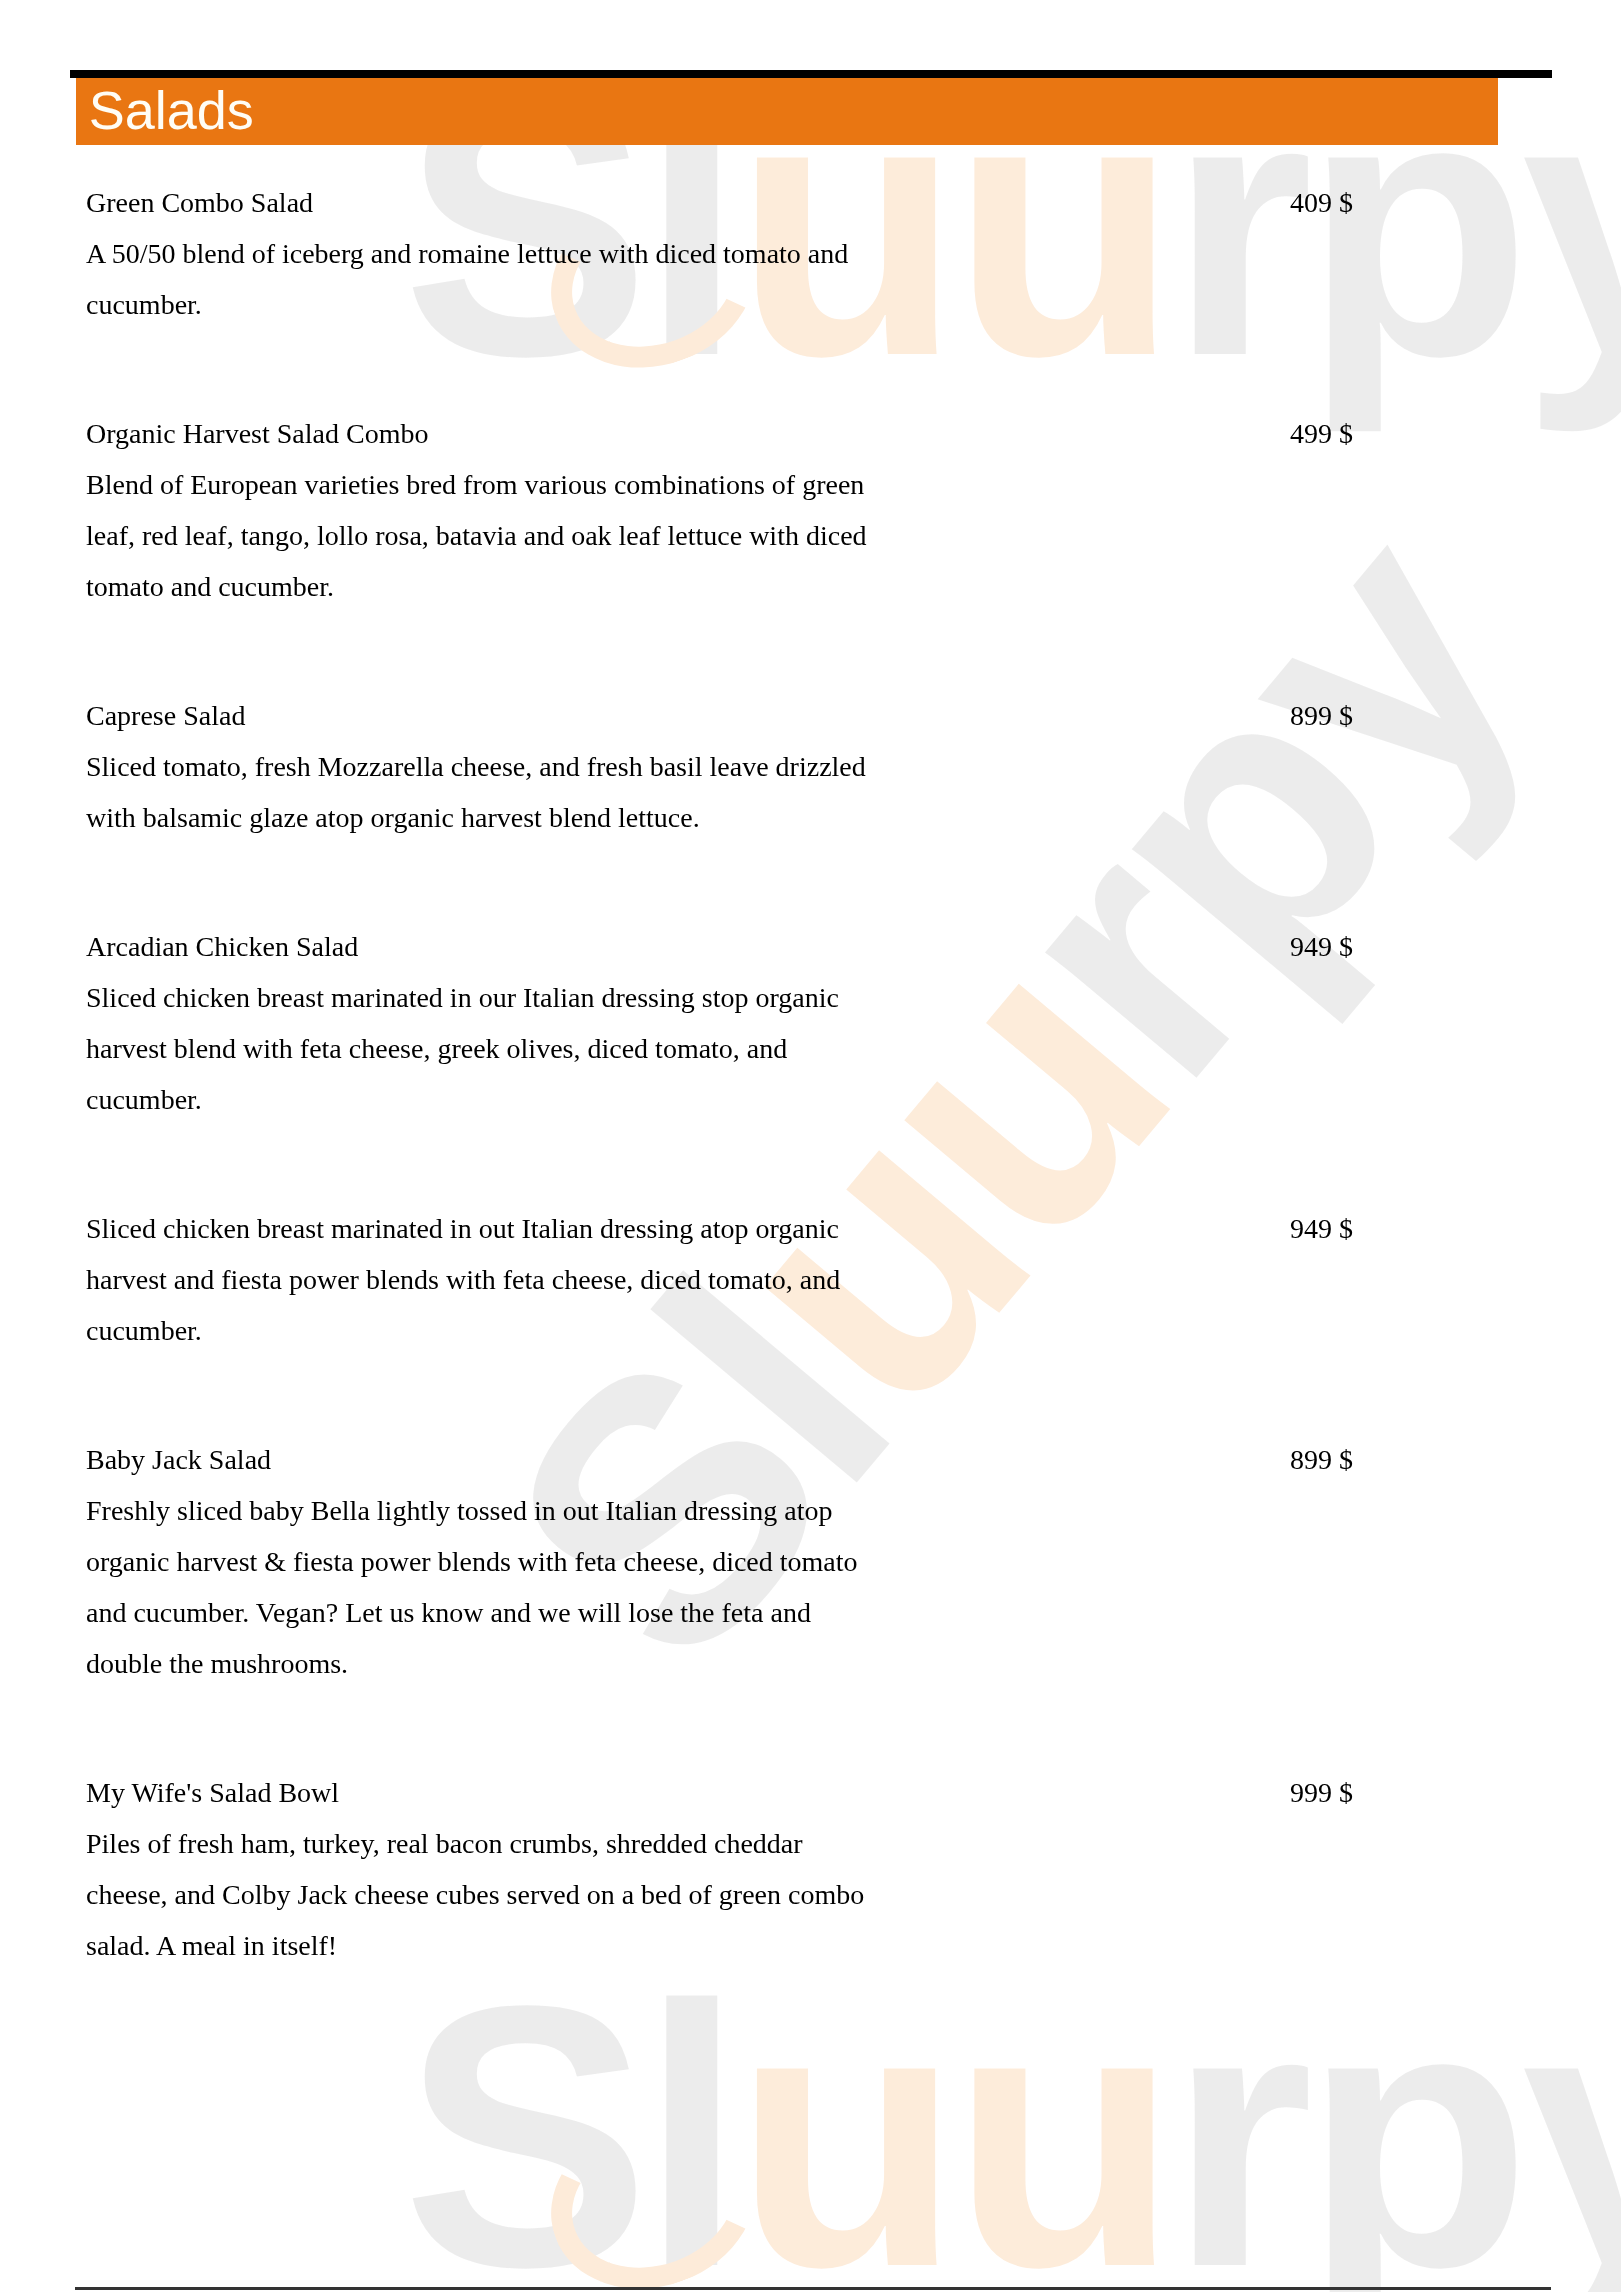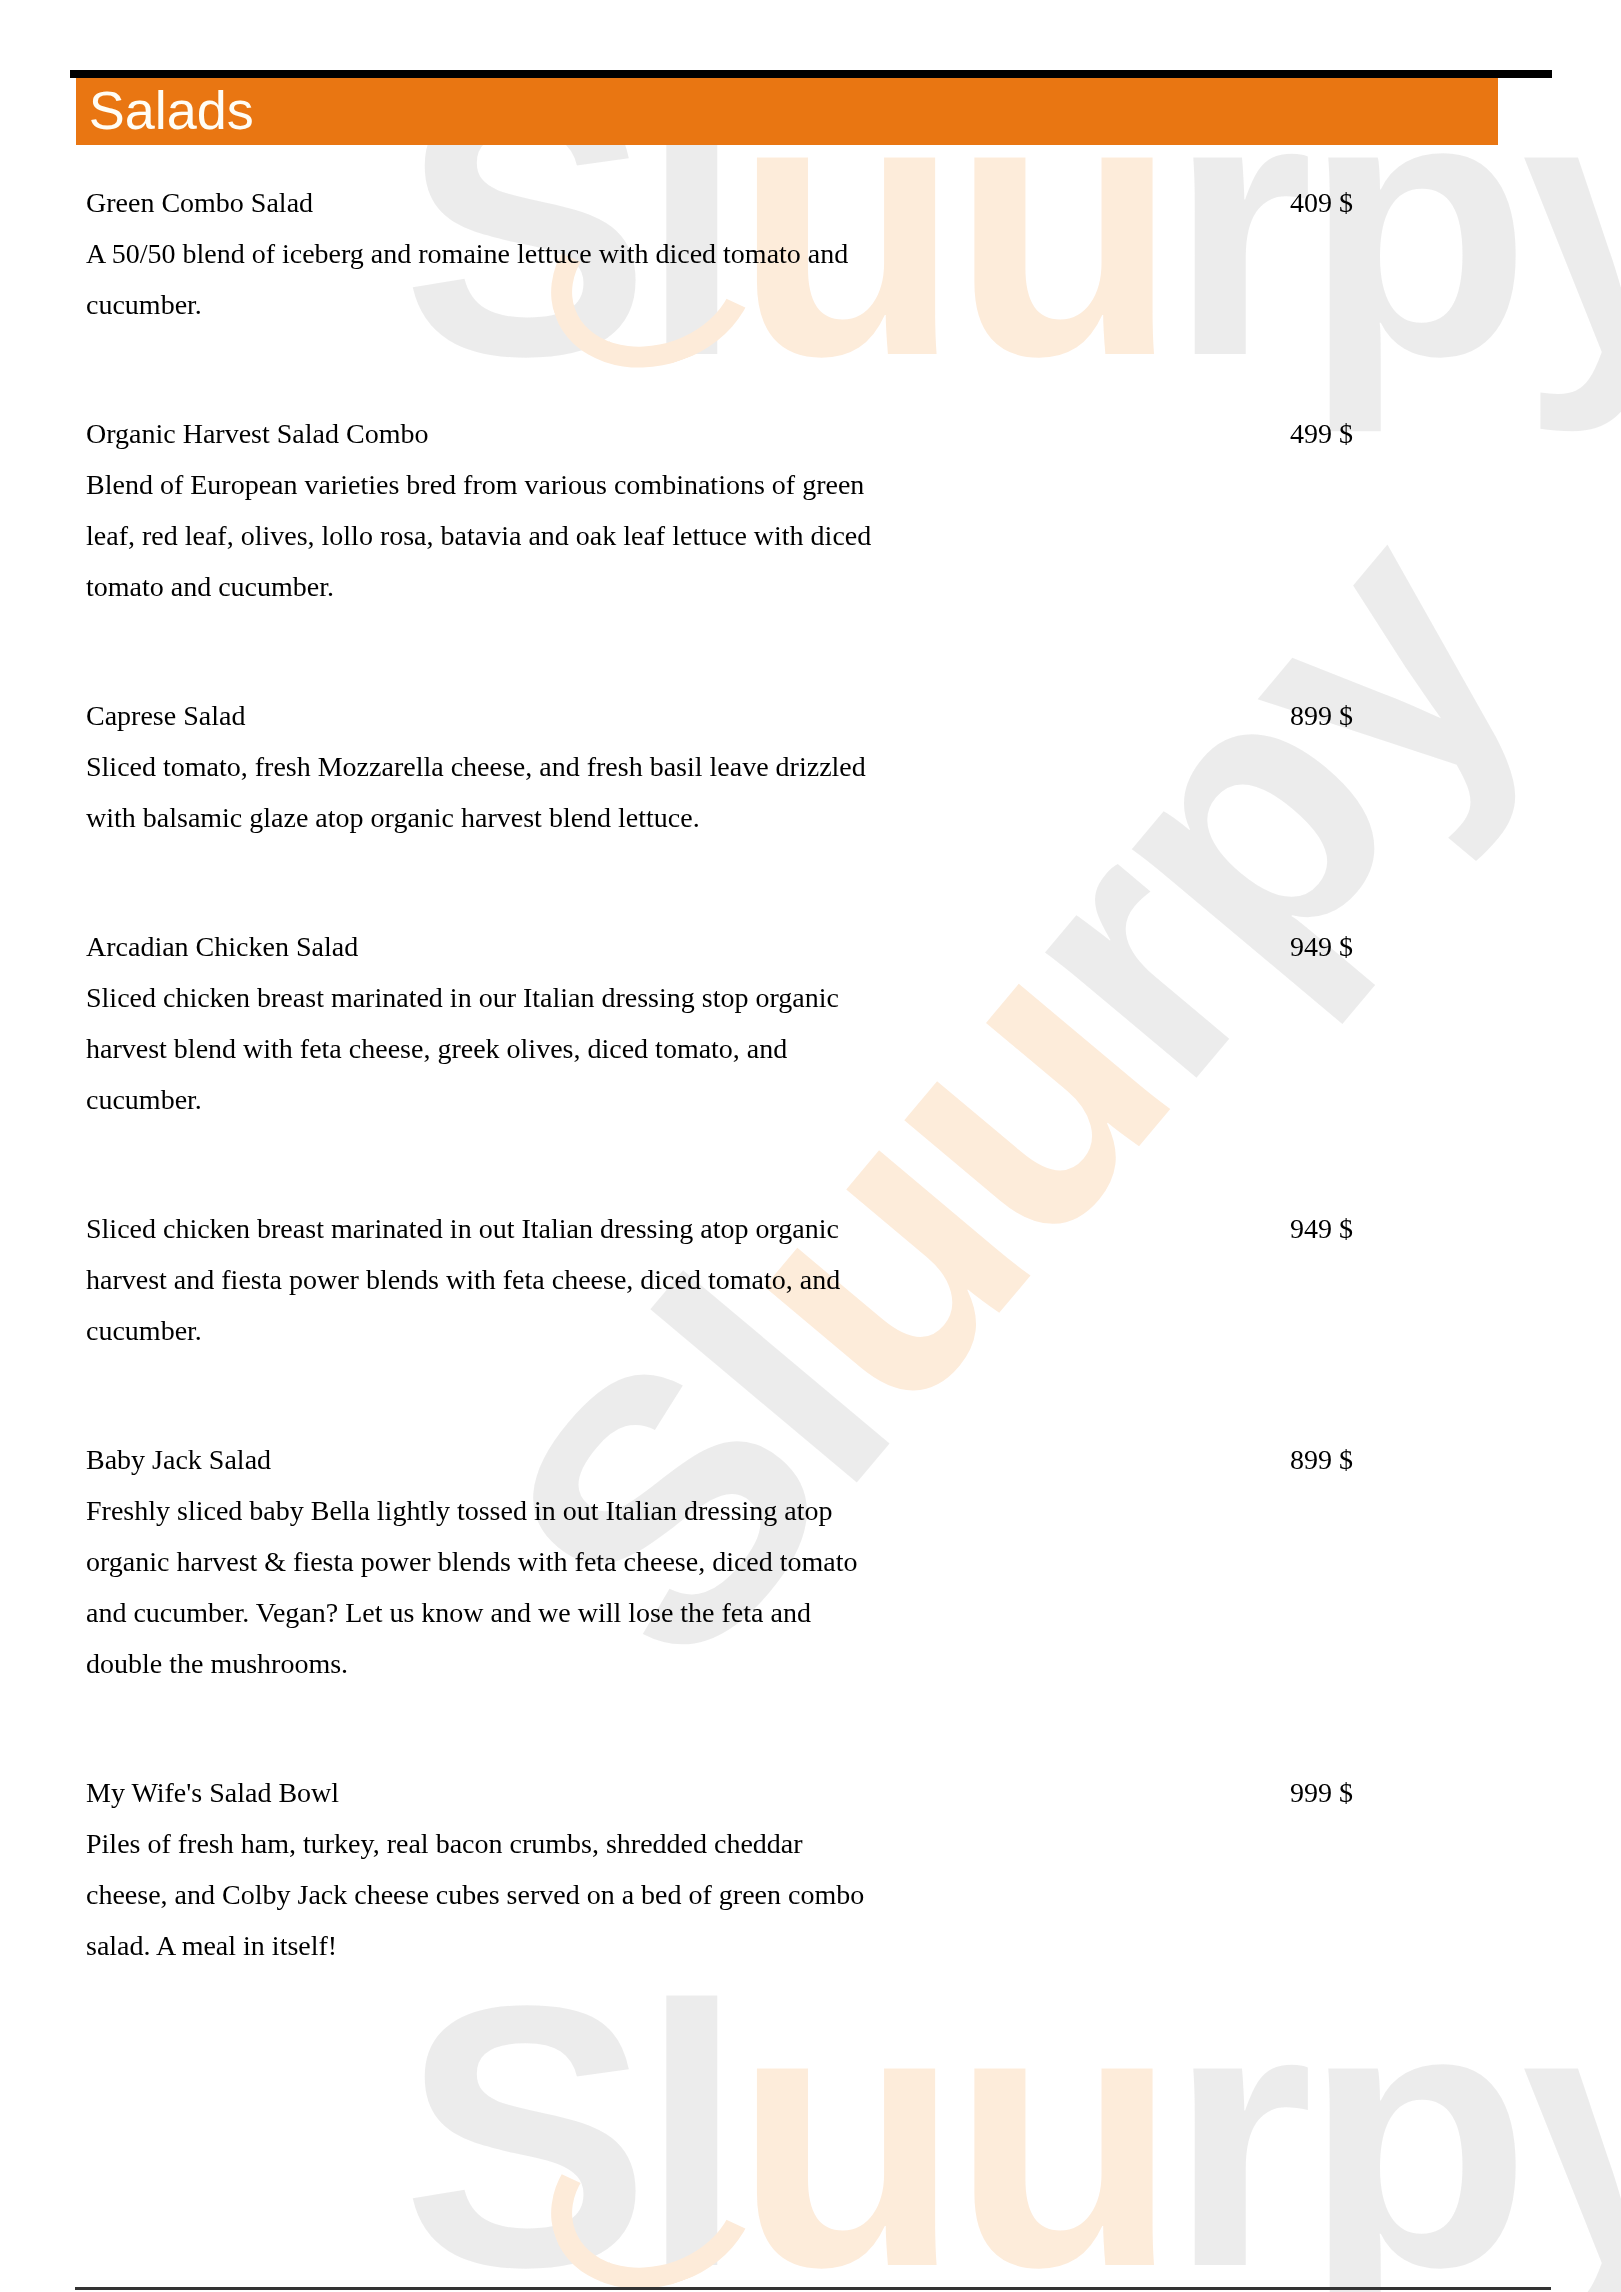--- a/index.html
+++ b/index.html
@@ -144,21 +144,21 @@
   <div class="menu-item">
     <span class="item-name">Green Combo Salad</span>
     <span class="item-price">409 $</span>
     <span class="item-desc">A 50/50 blend of iceberg and romaine lettuce with diced tomato and
 cucumber.</span>
   </div>
   <div class="menu-item">
     <span class="item-name">Organic Harvest Salad Combo</span>
     <span class="item-price">499 $</span>
     <span class="item-desc">Blend of European varieties bred from various combinations of green
-leaf, red leaf, olives, lollo rosa, batavia and oak leaf lettuce with diced
+leaf, red leaf, tango, lollo rosa, batavia and oak leaf lettuce with diced
 tomato and cucumber.</span>
   </div>
   <div class="menu-item">
     <span class="item-name">Caprese Salad</span>
     <span class="item-price">899 $</span>
     <span class="item-desc">Sliced tomato, fresh Mozzarella cheese, and fresh basil leave drizzled
 with balsamic glaze atop organic harvest blend lettuce.</span>
   </div>
   <div class="menu-item">
     <span class="item-name">Arcadian Chicken Salad</span>

